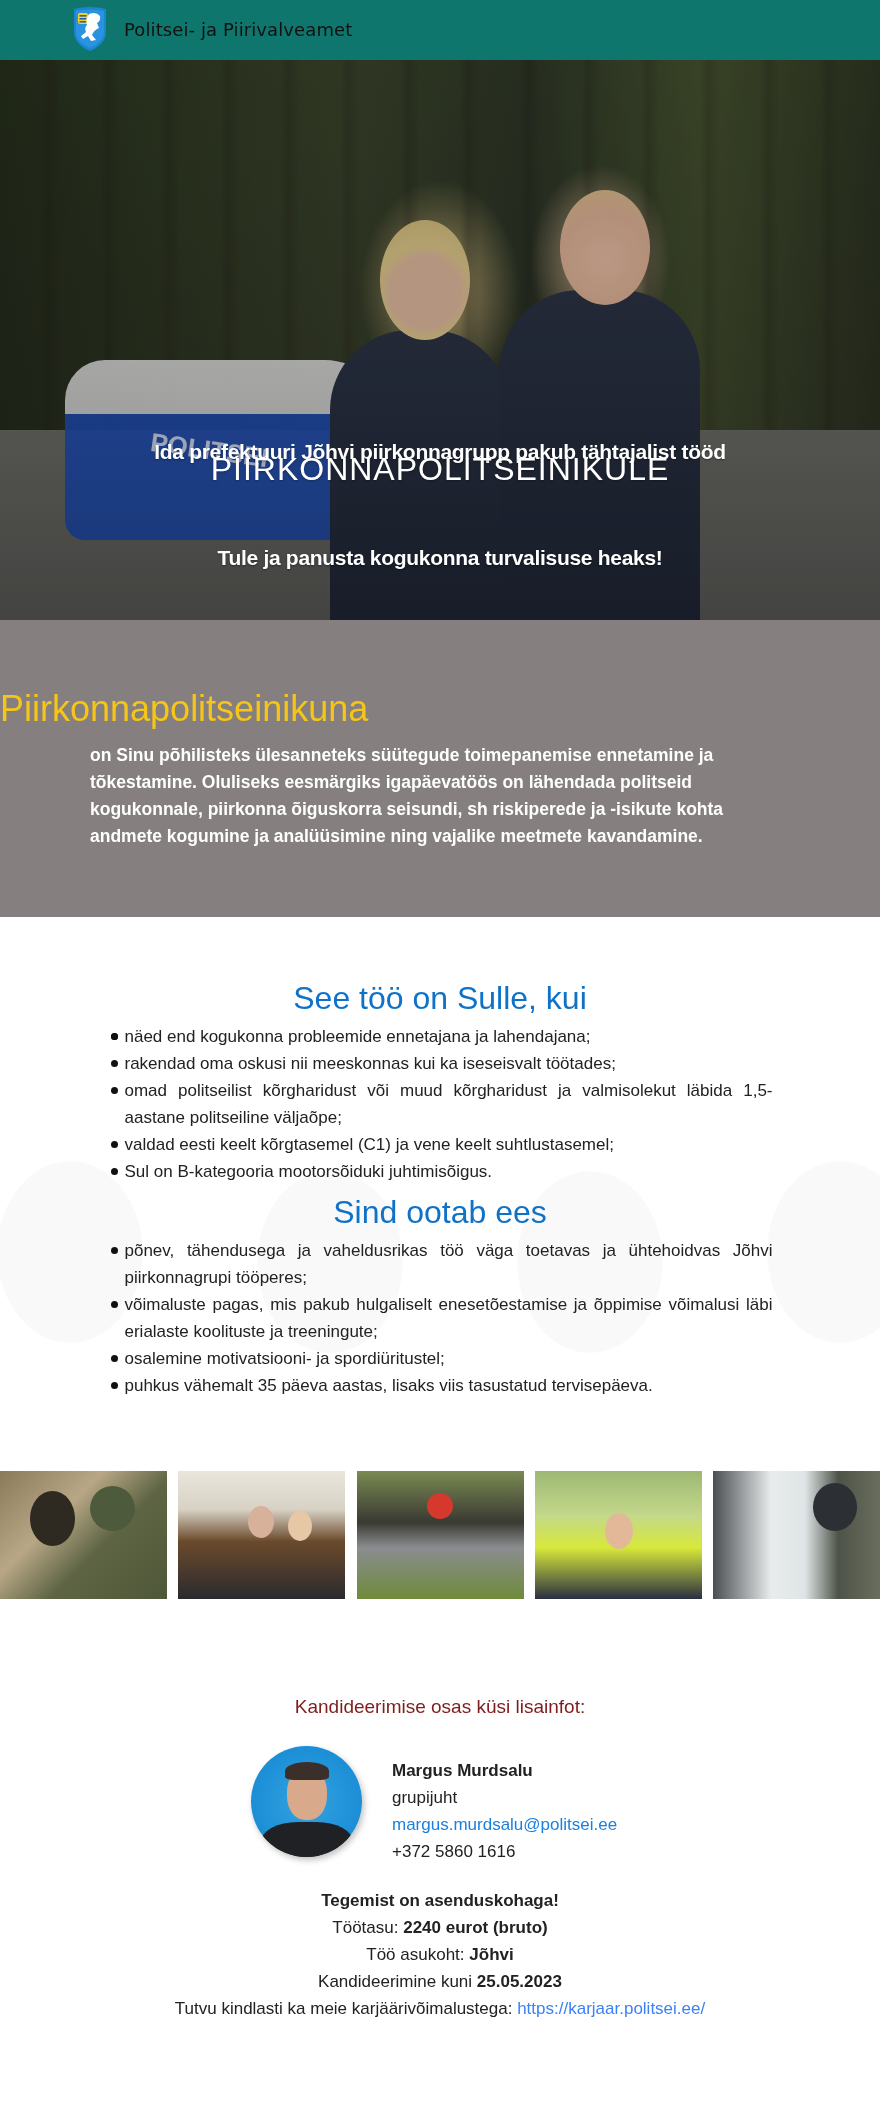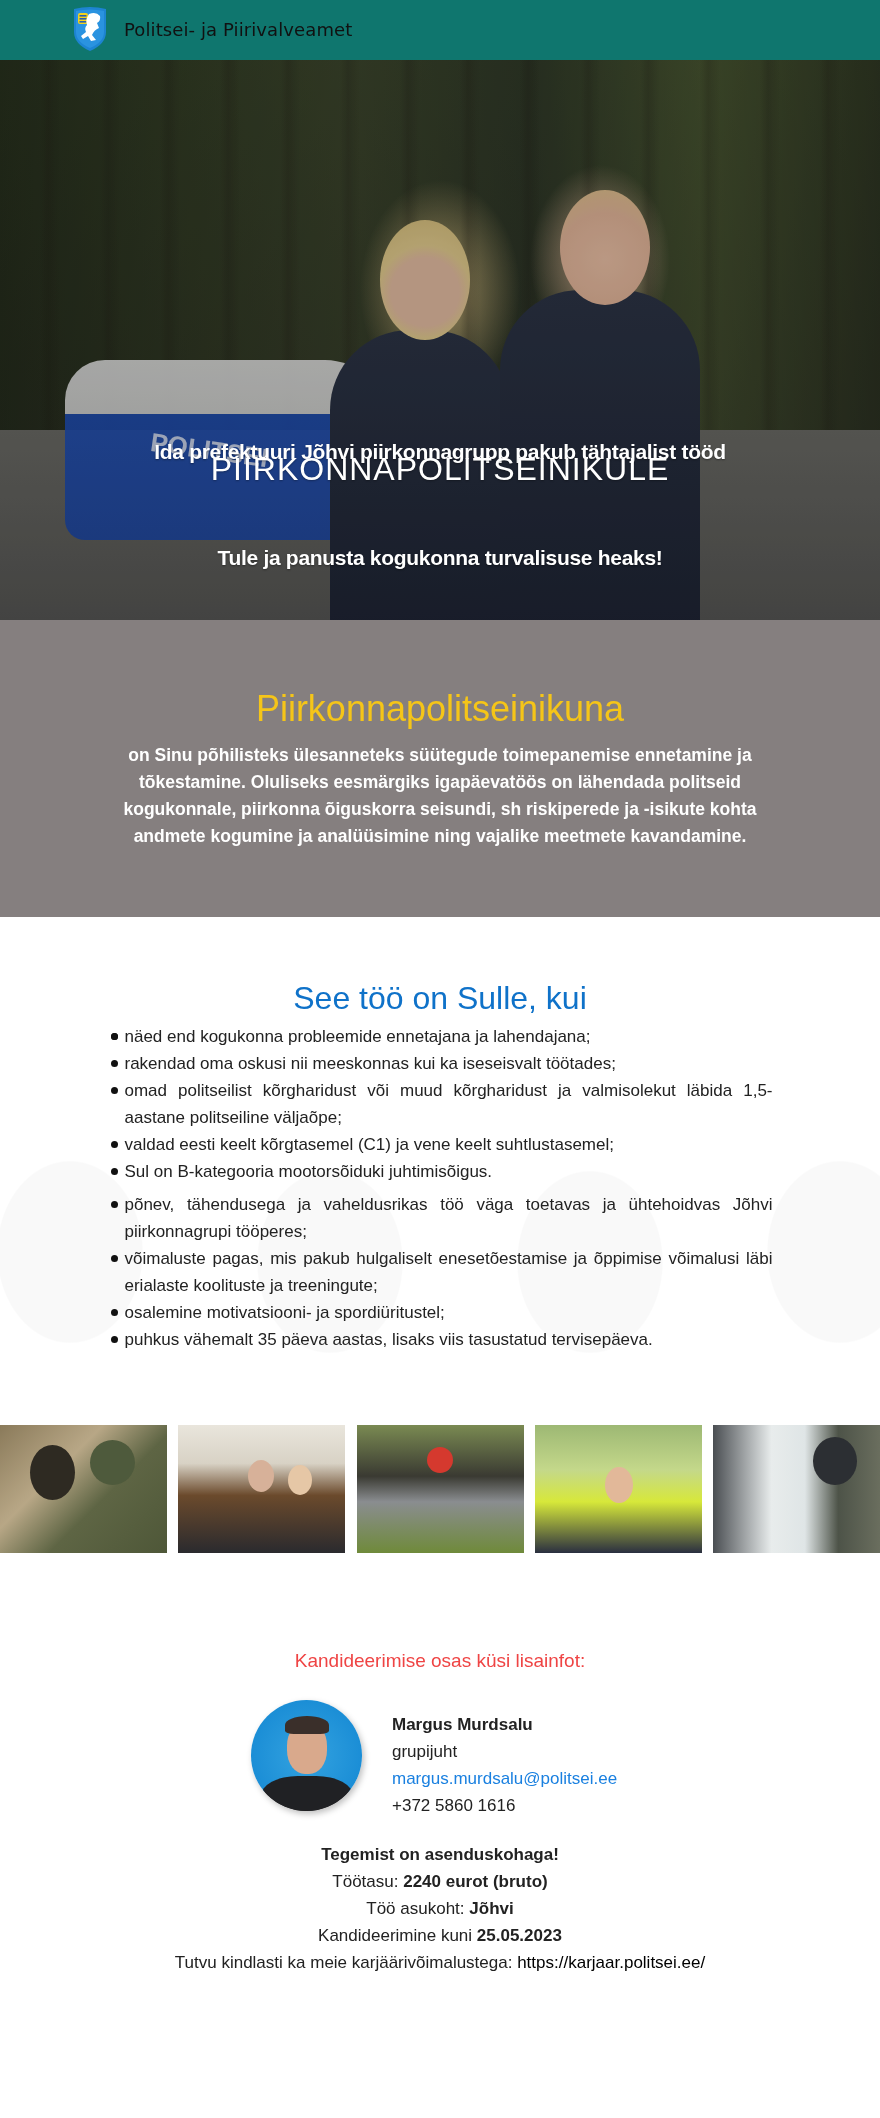--- a/index.html
+++ b/index.html
@@ -34,21 +34,21 @@
   .hero .head { position: absolute; border-radius: 50%; }
   .hero .head.left { left: 380px; top: 160px; width: 90px; height: 120px; background: radial-gradient(circle at 50% 60%, #e7bfa4 0%, #e7bfa4 40%, #e6cf90 55%, #d8c07c 100%); }
   .hero .head.right { left: 560px; top: 130px; width: 90px; height: 115px; background: radial-gradient(circle at 50% 60%, #eec3a8 0%, #e6b89c 55%, #e0c58a 100%); }
   .hero .shade { position: absolute; inset: 0; background: rgba(0,0,0,0.22); }
   .hero-text { position: absolute; left: 0; right: 0; text-align: center; color: #fff; }
   .hero-sub1 { top: 380px; font-size: 21px; font-weight: bold; letter-spacing: -0.3px; text-shadow: 0 1px 2px rgba(0,0,0,0.4); }
   .hero-title { top: 391px; font-size: 32px; letter-spacing: 1px; font-weight: normal; text-shadow: 0 1px 2px rgba(0,0,0,0.3); }
   .hero-sub2 { top: 486px; font-size: 21px; font-weight: bold; letter-spacing: -0.3px; text-shadow: 0 1px 2px rgba(0,0,0,0.4); }
 
   
-  .intro { background: #857f7f; height: 297px; padding-top: 68px; text-align: center; }
+  .intro { background: #857f7f; height: 297px; padding-top: 68px; text-align: left; }
   .intro h2 { color: #f5c518; font-size: 36px; font-weight: normal; line-height: 42px; }
   .intro p { color: #ffffff; font-size: 17.5px; font-weight: bold; line-height: 27px; margin: 12px auto 0; width: 700px; }
 
   
   .req { position: relative; padding-top: 62px; padding-bottom: 70px; overflow: hidden; }
   .req .watermark { position: absolute; left: 0; right: 0; top: 175px; height: 330px;
     background:
       radial-gradient(ellipse 120px 150px at 70px 160px, rgba(0,0,0,0.025) 0%, rgba(0,0,0,0.025) 60%, rgba(0,0,0,0) 61%),
       radial-gradient(ellipse 120px 150px at 330px 170px, rgba(0,0,0,0.025) 0%, rgba(0,0,0,0.025) 60%, rgba(0,0,0,0) 61%),
       radial-gradient(ellipse 120px 150px at 590px 170px, rgba(0,0,0,0.025) 0%, rgba(0,0,0,0.025) 60%, rgba(0,0,0,0) 61%),
@@ -65,39 +65,39 @@
   .strip .ph { width: 167px; height: 128px; position: relative; overflow: hidden; }
   .ph1 { background: linear-gradient(135deg, #8a7a5a 0%, #b8a786 35%, #5e6544 60%, #4e5738 100%); }
   .ph2 { background: linear-gradient(180deg, #e9e5dc 0%, #d8d2c5 30%, #6b4a2c 55%, #2a2a2e 100%); }
   .ph3 { background: linear-gradient(180deg, #7a8a52 0%, #3a3a32 40%, #8a8d90 60%, #6f8a3a 100%); }
   .ph4 { background: linear-gradient(180deg, #9db874 0%, #c4d88a 35%, #d7e83a 60%, #2a2f40 100%); }
   .ph5 { background: linear-gradient(90deg, #4a4e52 0%, #e8ecec 35%, #dfe5e6 55%, #4d5348 75%, #6a6e5e 100%); }
   .ph .fig { position: absolute; border-radius: 50%; }
 
   
   .contact { text-align: center; padding-top: 96px; padding-bottom: 40px; }
-  .contact .ask { font-size: 19px; color: #ef4444; line-height: 24px; }
+  .contact .ask { font-size: 19px; color: #7f1d1d; line-height: 24px; }
   .person { display: flex; align-items: center; width: 420px; margin: 18px auto 0; padding-left: 0; }
   .avatar { width: 111px; height: 111px; border-radius: 50%; margin-left: 21px; flex-shrink: 0;
     background: radial-gradient(circle at 50% 38%, #e2b89a 0%, #d7a98a 18%, rgba(215,169,138,0) 19%),
                 radial-gradient(ellipse 60px 30px at 50% 100%, #1e1e20 0%, #1e1e20 95%, rgba(30,30,32,0) 96%),
                 radial-gradient(circle at 50% 50%, #34a3e0 0%, #1b8ed6 70%, #1478c0 100%);
     box-shadow: 2px 3px 6px rgba(0,0,0,0.25); position: relative; overflow: hidden; }
   .avatar .face { position: absolute; left: 36px; top: 22px; width: 40px; height: 52px; border-radius: 45%; background: #d9a98c; }
   .avatar .hair { position: absolute; left: 34px; top: 16px; width: 44px; height: 18px; border-radius: 50% 50% 20% 20%; background: #3a2f2a; }
   .avatar .shirt { position: absolute; left: 10px; top: 76px; width: 92px; height: 50px; border-radius: 40% 40% 0 0; background: #202124; }
   .person-info { text-align: left; margin-left: 30px; font-size: 17px; line-height: 27px; margin-top: 20px; }
   .person-info .name { font-weight: bold; color: #222; }
   .person-info .role { color: #222; }
   .person-info a { color: #1a80e0; text-decoration: none; }
   .person-info .phone { color: #222; }
 
   .details { margin-top: 22px; font-size: 17px; line-height: 27px; color: #222; }
   .details b { font-weight: bold; }
-  .details a { color: #000000; text-decoration: none; }
+  .details a { color: #3b82f6; text-decoration: none; }
 </style>
 </head>
 <body>
 
 <div class="header">
   <div class="logo">
     <svg viewBox="0 0 36 46">
       <path d="M2 3 Q18 -1 34 3 L34 26 Q34 38 18 45 Q2 38 2 26 Z" fill="#1d84d2"></path>
       <path d="M4 5 Q18 2 32 5 L32 26 Q32 36 18 42 Q4 36 4 26 Z" fill="#2a93e0"></path>
       <rect x="6" y="7" width="10" height="11" rx="2" fill="#f3d21c"></rect>
@@ -135,20 +135,21 @@
   <h3>See töö on Sulle, kui</h3>
   <ul>
     <li><span class="bullet"></span></li>
     <li><span class="bullet"></span><span>näed end kogukonna probleemide ennetajana ja lahendajana;</span></li>
     <li><span class="bullet"></span><span>rakendad oma oskusi nii meeskonnas kui ka iseseisvalt töötades;</span></li>
     <li><span class="bullet"></span><span>omad politseilist kõrgharidust või muud kõrgharidust ja valmisolekut läbida 1,5-aastane politseiline väljaõpe;</span></li>
     <li><span class="bullet"></span><span>valdad eesti keelt kõrgtasemel (C1) ja vene keelt suhtlustasemel;</span></li>
     <li><span class="bullet"></span><span>Sul on B-kategooria mootorsõiduki juhtimisõigus.</span></li>
   </ul>
 
+  <h3 class="second">Sind ootab ees</h3>
   <ul>
     <li><span class="bullet"></span><span>põnev, tähendusega ja vaheldusrikas töö väga toetavas ja  ühtehoidvas Jõhvi piirkonnagrupi tööperes;</span></li>
     <li><span class="bullet"></span><span>võimaluste pagas, mis pakub hulgaliselt enesetõestamise ja õppimise võimalusi läbi erialaste koolituste ja treeningute;</span></li>
     <li><span class="bullet"></span><span>osalemine motivatsiooni- ja spordiüritustel;</span></li>
     <li><span class="bullet"></span><span>puhkus vähemalt 35 päeva aastas, lisaks viis tasustatud tervisepäeva.</span></li>
   </ul>
 </div>
 
 <div class="strip">
   <div class="ph ph1">

